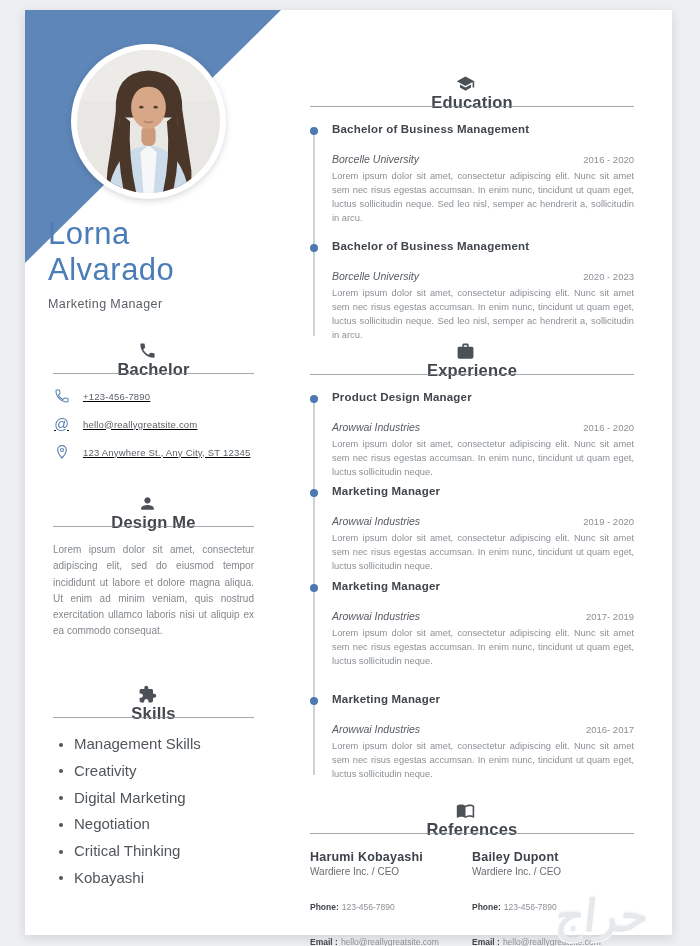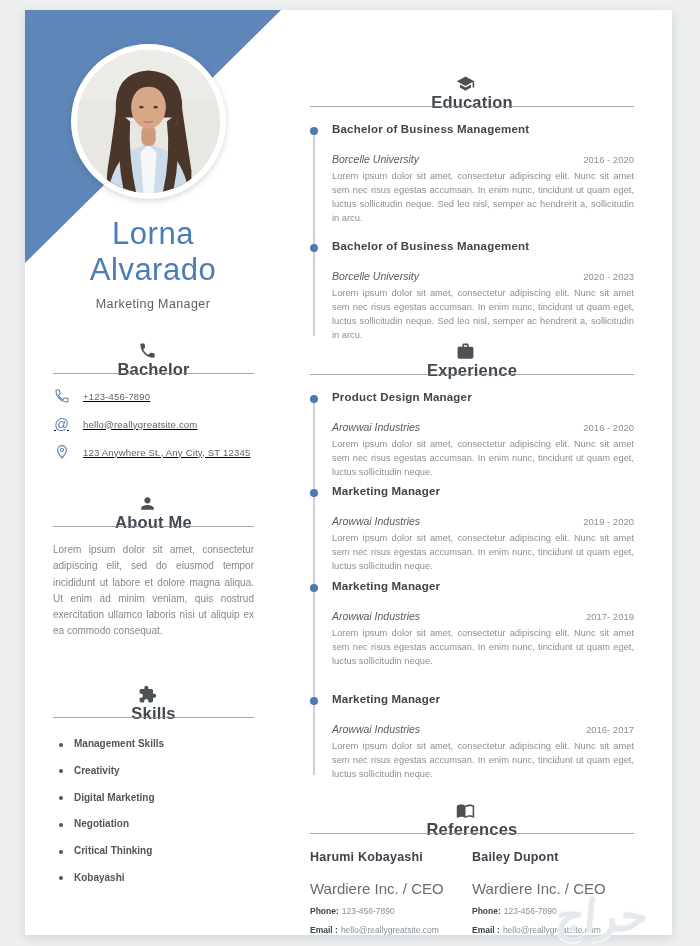--- a/index.html
+++ b/index.html
@@ -9,43 +9,43 @@
   .page{position:absolute;left:25px;top:10px;width:647px;height:925px;background:#ffffff;
         box-shadow:0 3px 10px rgba(40,50,60,.14);}
   
   .triangle{position:absolute;left:0;top:0;width:256px;height:253px;background:#5e86b8;
             clip-path:polygon(0 0,100% 0,0 100%);}
   
   .photo{position:absolute;left:46px;top:34px;width:155px;height:155px;border-radius:50%;
          background:#ffffff;padding:6px;box-shadow:0 2px 6px rgba(30,40,60,.18);}
   .photo-img{width:100%;height:100%;border-radius:50%;overflow:hidden;display:block;}
   
-  .name-block{position:absolute;left:23px;top:206px;width:210px;text-align:center;}
+  .name-block{position:absolute;left:23px;top:206px;width:210px;text-align:left;}
   .name-line{font-size:31px;line-height:36px;font-weight:500;color:#4a7cb8;letter-spacing:.5px;}
   .job-title{margin-top:9px;font-size:12.5px;color:#595f65;letter-spacing:.4px;}
   
   .sec-head{display:flex;align-items:center;height:24px;flex-direction:column;}
   .sec-icon{width:20px;height:20px;flex:0 0 20px;color:#4b5157;margin-right:13px;display:flex;
             align-items:center;justify-content:center;}
   .sec-icon svg{width:19px;height:19px;display:block;}
   .sec-title{margin:0;font-size:16.5px;font-weight:700;color:#41474d;letter-spacing:.2px;}
   .sec-rule{margin-top:9px;height:1px;background:#7e858c;opacity:.7;}
   
   .lsec{position:absolute;left:28px;width:201px;}
   .contact-list{list-style:none;margin:13px 0 0;padding:0;text-decoration:underline;}
   .c-row{display:flex;align-items:center;margin-bottom:10px;min-height:18px;}
   .c-icon{width:17px;height:17px;flex:0 0 17px;margin-right:13px;color:#5e82b0;display:flex;
           align-items:center;justify-content:center;}
   .c-icon svg{width:16px;height:16px;display:block;}
   .at-glyph{font-size:14.5px;font-weight:500;color:#5e82b0;line-height:17px;}
   .c-text{font-size:9.5px;color:#5c6267;letter-spacing:.2px;}
   .about-text{margin:15px 0 0;font-size:10px;line-height:16.3px;color:#83888d;text-align:justify;}
   .skills-list{list-style:none;margin:13px 0 0;padding:0;}
-  .skills-list li{position:relative;padding-left:21px;font-size:10px;color:#50565c;
-                  line-height:26.8px;font-weight:bold;}
+  .skills-list li{position:relative;padding-left:21px;font-size:15px;color:#50565c;
+                  line-height:26.8px;}
   .skills-list li::before{content:"";position:absolute;left:6px;top:11.5px;width:4px;height:4px;
                   border-radius:50%;background:#50565c;}
   
   .rsec{position:absolute;left:285px;width:324px;}
   .timeline{position:relative;margin-top:16px;}
   .timeline::before{content:"";position:absolute;left:3px;top:9px;bottom:6px;width:1.5px;
                     background:#cdd2d6;}
   .entry{position:relative;padding-left:22px;}
   .edu .entry{margin-bottom:15px;}
   .exp .entry{margin-bottom:6px;}
@@ -54,22 +54,22 @@
   .dot{position:absolute;left:0;top:4px;width:8px;height:8px;border-radius:50%;background:#4c79b0;}
   .e-title{font-size:11.5px;font-weight:700;color:#40464c;letter-spacing:.2px;}
   .e-meta{display:flex;justify-content:space-between;align-items:baseline;margin-top:18px;}
   .e-org{font-style:italic;font-size:10.5px;color:#565c62;}
   .e-date{font-size:9.5px;color:#8b9095;}
   .e-desc{margin-top:4px;font-size:9.3px;line-height:14px;color:#8b9095;text-align:justify;}
   
   .refs{display:flex;margin-top:16px;}
   .ref{width:172px;}
   .ref-name{font-size:12.5px;font-weight:700;color:#3d444b;letter-spacing:.2px;}
-  .ref-role{margin-top:16px;font-size:15px;color:#676d73;}
-  .ref-line{margin-top:9px;font-size:8.5px;color:#8b9095;}
+  .ref-role{margin-top:2px;font-size:10px;color:#676d73;}
+  .ref-line{margin-top:25px;font-size:8.5px;color:#8b9095;}
   .ref-line:first-of-type{margin-top:12px;}
   .ref-line b{color:#3f454b;font-weight:700;margin-right:3px;}
   
   .watermark{position:absolute;left:556px;top:890px;width:150px;font-size:44px;line-height:52px;
              color:#e6e9ec;text-shadow:0 1px 0 #ffffff,0 -1px 2px rgba(90,100,110,.08);
              transform:skewX(-6deg);direction:rtl;text-align:left;font-weight:700;
              user-select:none;pointer-events:none;}
 </style>
 </head>
 <body>
@@ -140,21 +140,21 @@
       </ul>
     </section>
 
     <section class="lsec" style="top:483px">
       <div class="sec-head">
         <span class="sec-icon">
           <svg viewBox="0 0 24 24">
               <path fill="currentColor" d="M12 12c2.21 0 4-1.79 4-4s-1.79-4-4-4-4 1.79-4 4 1.79 4 4 4zm0 2c-2.67 0-8 1.34-8 4v2h16v-2c0-2.66-5.33-4-8-4z"></path>
             </svg>
         </span>
-        <h2 class="sec-title">About Me</h2>
+        <h2 class="sec-title">Design Me</h2>
       </div>
       <div class="sec-rule"></div>
       <p class="about-text">Lorem ipsum dolor sit amet, consectetur adipiscing elit, sed do eiusmod tempor incididunt ut labore et dolore magna aliqua. Ut enim ad minim veniam, quis nostrud exercitation ullamco laboris nisi ut aliquip ex ea commodo consequat.</p>
     </section>
 
     <section class="lsec" style="top:674px">
       <div class="sec-head">
         <span class="sec-icon">
           <svg viewBox="0 0 24 24">
               <path fill="currentColor" d="M20.5 11H19V7c0-1.1-.9-2-2-2h-4V3.5C13 2.12 11.88 1 10.5 1S8 2.12 8 3.5V5H4c-1.1 0-1.99.9-1.99 2v3.8H3.5c1.49 0 2.7 1.21 2.7 2.7s-1.21 2.7-2.7 2.7H2V20c0 1.1.9 2 2 2h3.8v-1.5c0-1.49 1.21-2.7 2.7-2.7 1.49 0 2.7 1.21 2.7 2.7V22H17c1.1 0 2-.9 2-2v-4h1.5c1.38 0 2.5-1.12 2.5-2.5S21.88 11 20.5 11z"></path>

